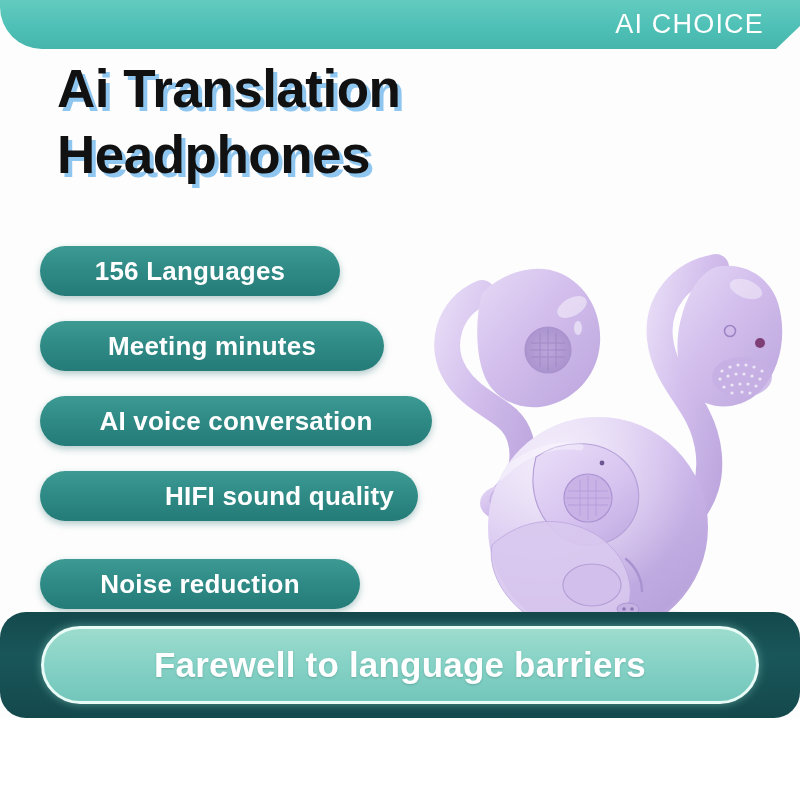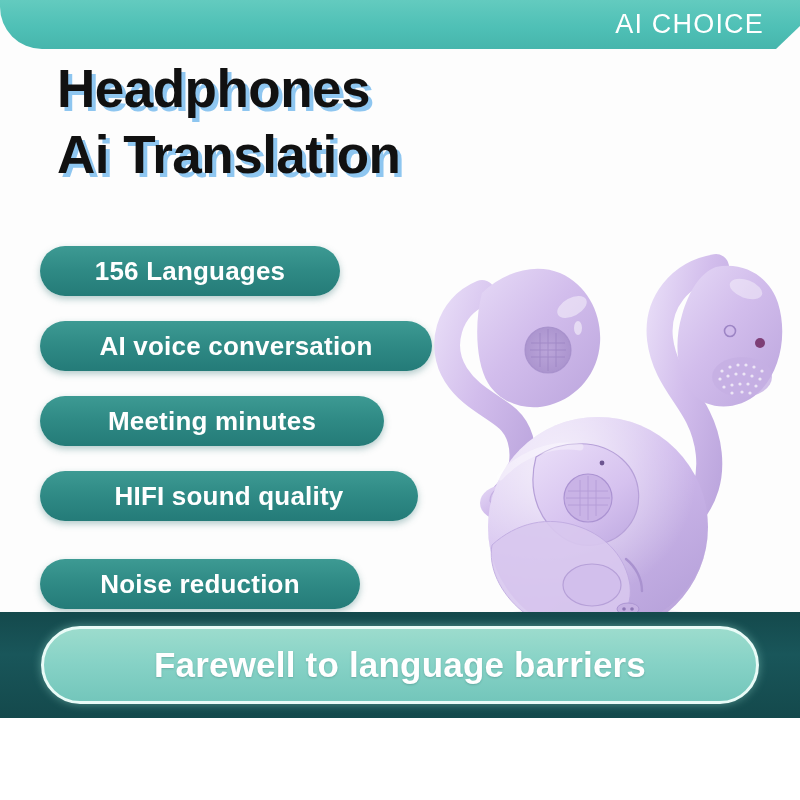--- a/index.html
+++ b/index.html
@@ -88,21 +88,21 @@
     font-size: 26px;
     font-weight: bold;
     letter-spacing: 0.2px;
     white-space: nowrap;
     padding: 8px 24px;
     box-sizing: border-box;
   }
   .pill.w1 { width: 300px; }
   .pill.w2 { width: 392px; }
   .pill.w3 { width: 344px; }
-  .pill.w4 { width: 378px; }
+  .pill.w4 { width: 378px; justify-content: flex-end; }
   .pill.w5 { width: 320px; margin-top: 38px; }
   .pill.w6 { width: 542px; }
 
   
   .product-area {
     position: absolute;
     left: 430px;
     top: 215px;
     width: 370px;
     height: 420px;
@@ -110,20 +110,21 @@
   .product-svg { display: block; }
 
   
   .footer-band {
     position: absolute;
     left: 0;
     bottom: 0;
     width: 800px;
     height: 106px;
     background: linear-gradient(180deg, #14494c 0%, #19565a 40%, #14494c 100%);
+    border-radius: 26px;
   }
   .footer-pill {
     position: absolute;
     left: 41px;
     top: 14px;
     width: 718px;
     height: 78px;
     box-sizing: border-box;
     border-radius: 40px;
     border: 3px solid #e9fbf7;
@@ -146,33 +147,33 @@
 <body>
 
 <div id="poster">
 
   <div class="header-band">
     <div class="header-band-inner"></div>
     <div class="header-label">AI CHOICE</div>
   </div>
 
   <div class="title-block">
+    <div class="title-line">Ai Translation</div>
     <div class="title-line">Headphones</div>
-    <div class="title-line">Ai Translation</div>
   </div>
 
   <div class="features">
     <div class="pill w1">
       <span>156 Languages</span>
     </div>
+    <div class="pill w3">
+      <span>Meeting minutes</span>
+    </div>
     <div class="pill w2">
       <span>AI voice conversation</span>
-    </div>
-    <div class="pill w3">
-      <span>Meeting minutes</span>
     </div>
     <div class="pill w4">
       <span>HIFI sound quality</span>
     </div>
     <div class="pill w5">
       <span>Noise reduction</span>
     </div>
   </div>
 
   <div class="product-area">

